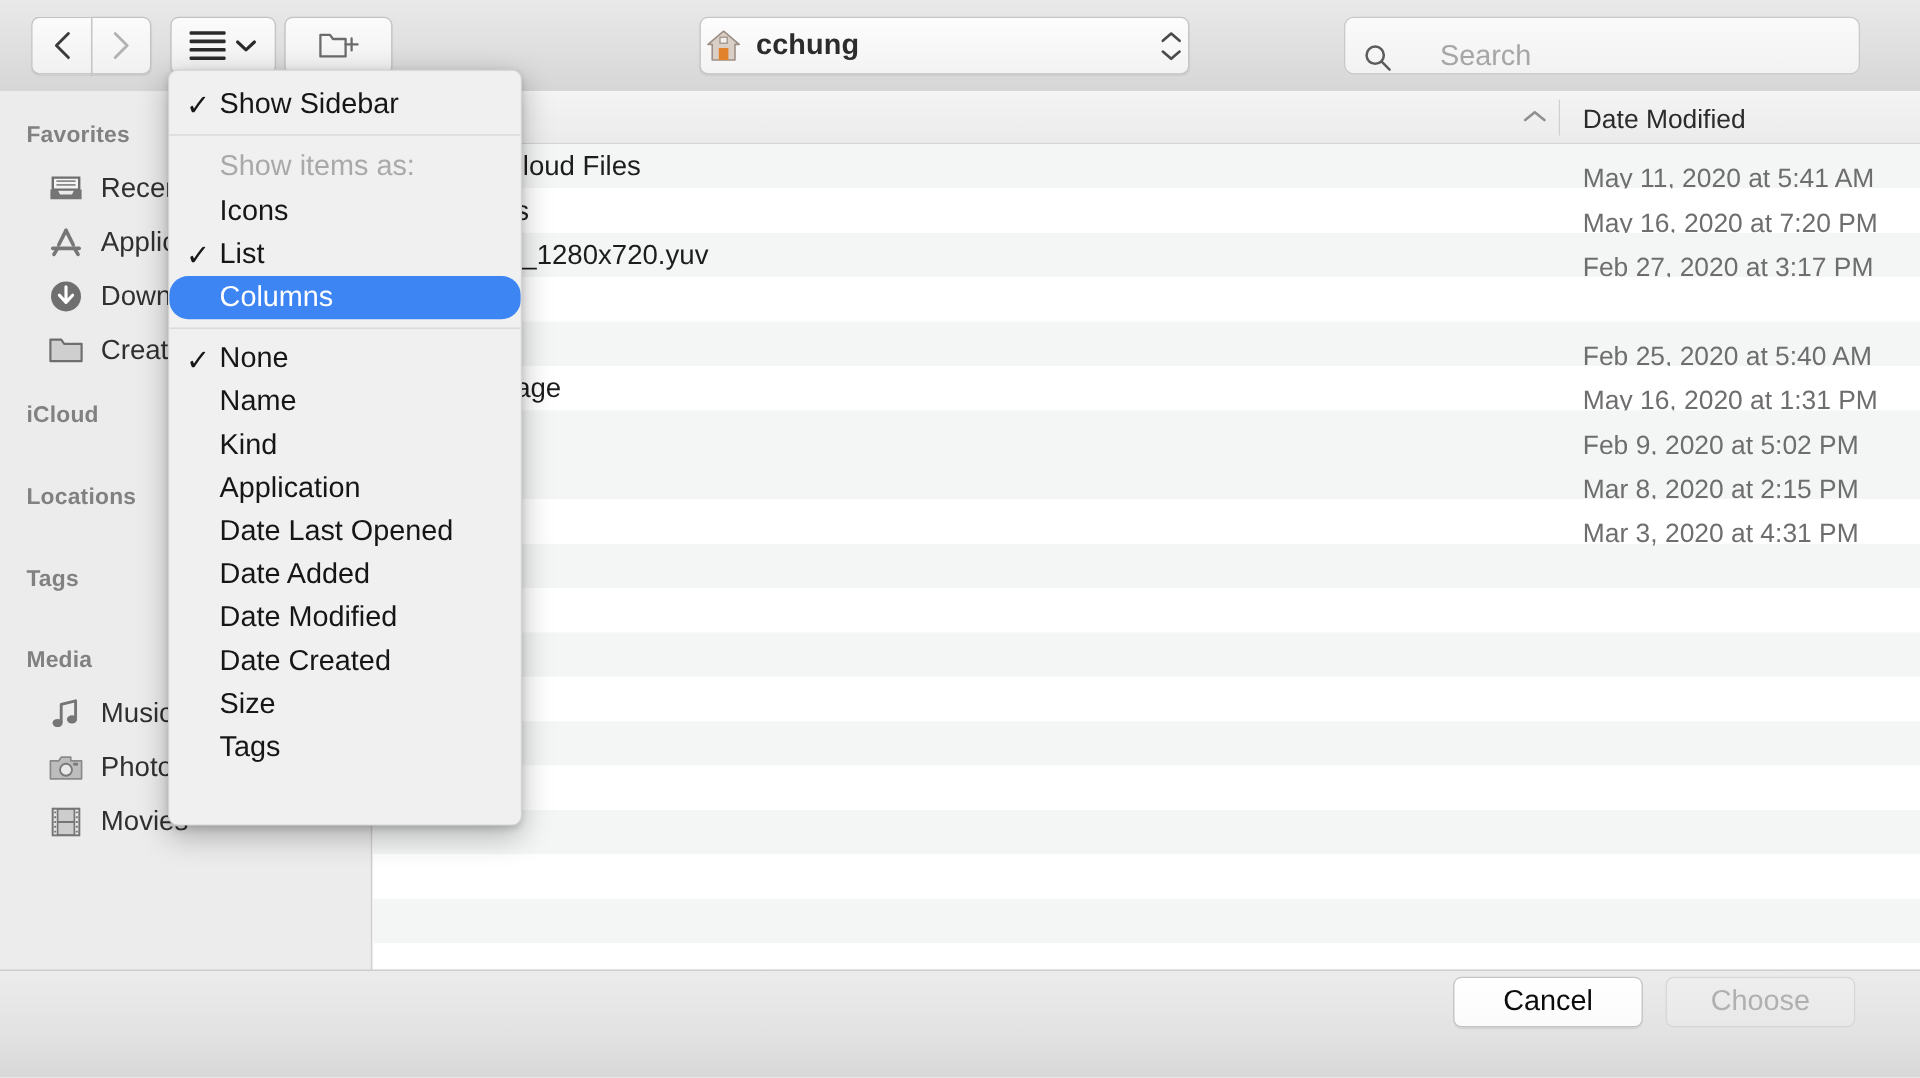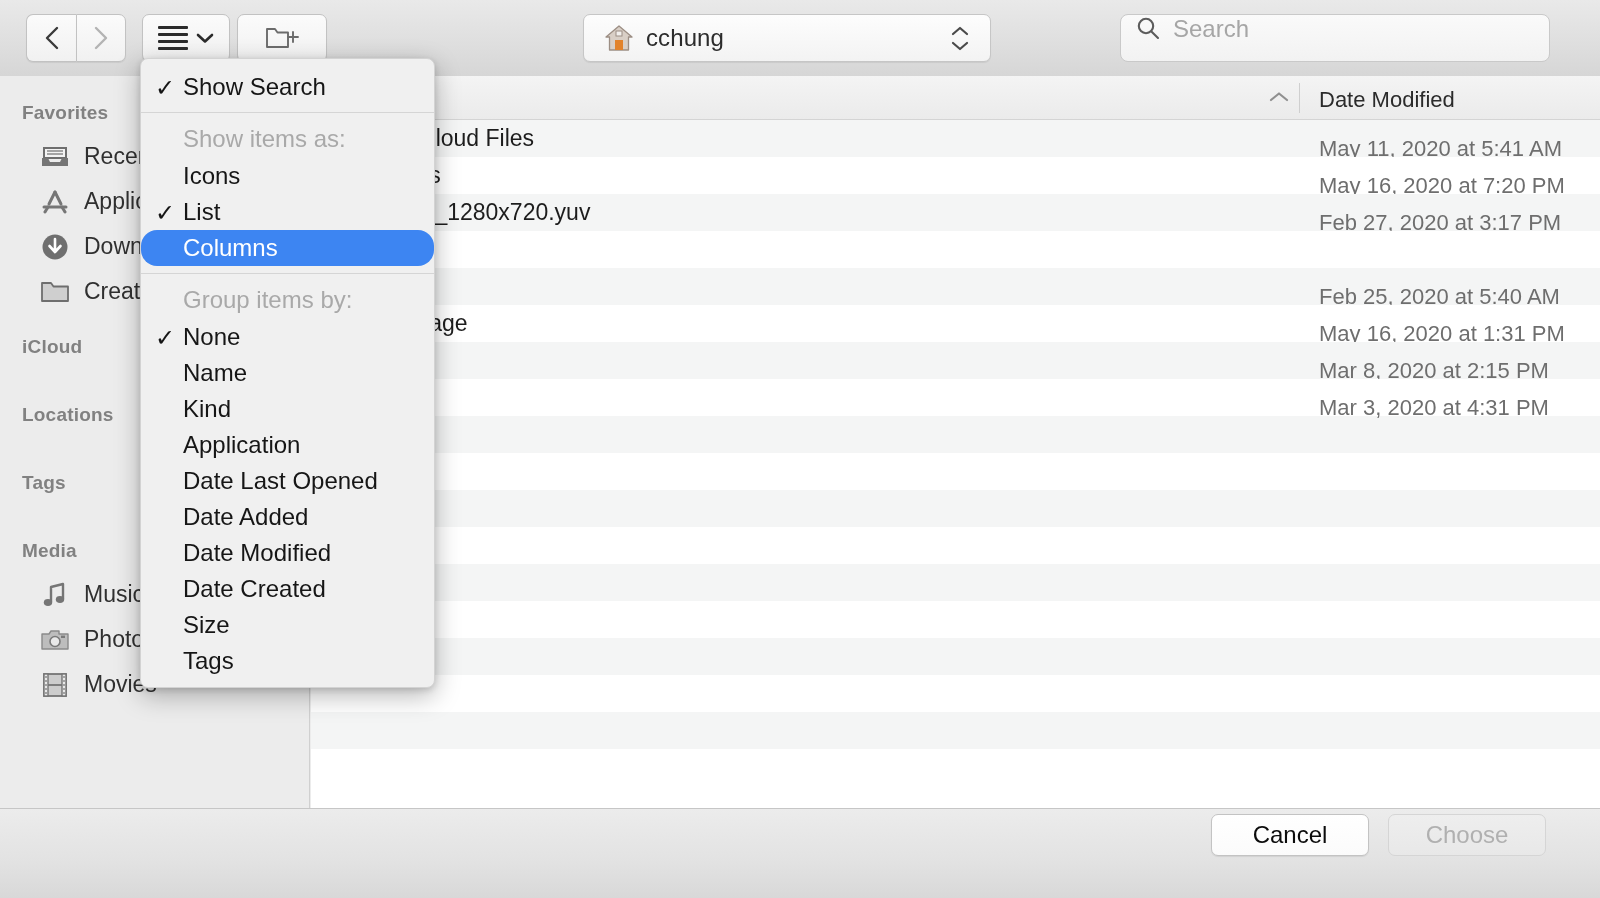--- a/index.html
+++ b/index.html
@@ -40,31 +40,31 @@
 
   .listglyph { display:flex; flex-direction:column; gap:4px; margin-right:8px; }
   .listglyph i { display:block; width:30px; height:3px; background:#2b2b2b; border-radius:1px; }
 
   
   #pathbtn {
     position: absolute; left: 583px; top: 14px; width: 408px; height: 48px;
     background: linear-gradient(to bottom, #fdfdfd, #f3f3f3);
     border: 1px solid #c6c6c6; border-radius: 7px;
     box-shadow: 0 1px 1px rgba(0,0,0,0.07);
-    display: flex; align-items: center; padding: 0 20px;
+    display: flex; align-items: center; padding: 0 4px; font-weight: bold;
   }
   #path-label { font-size: 24px; color: #2c2c2c; margin-left: 12px; letter-spacing:.1px; }
   .stepper { margin-left: auto; display:flex; flex-direction:column; align-items:center; gap:3px; }
 
   
   #searchbox {
     position: absolute; left: 1120px; top: 14px; width: 430px; height: 48px;
     background: linear-gradient(to bottom, #fafafa, #f2f2f2);
     border: 1px solid #c9c9c9; border-radius: 8px;
-    display: flex; align-items: flex-start; padding: 0 14px;
+    display: flex; align-items: flex-end; padding: 0 14px; gap: 27px;
   }
   #search-placeholder { font-size: 24px; color: #a6a6a6; margin-left: 12px; }
 
   
   #sidebar {
     position: absolute; left: 0; top: 76px; width: 310px; height: 732px;
     background: #ececec;
     border-right: 1px solid #d0d0d0;
     padding-top: 16px;
   }
@@ -329,20 +329,24 @@
         <div class="frow even">
           <span class="fname">Movies</span>
         </div>
         <div class="frow odd">
           <span class="fname">Music</span>
           <span class="fdate">Feb 25, 2020 at 5:40 AM</span>
         </div>
         <div class="frow even">
           <span class="fname">PhotoStorage</span>
           <span class="fdate">May 16, 2020 at 1:31 PM</span>
+        </div>
+        <div class="frow odd">
+          <span class="fname">Pictures</span>
+          <span class="fdate">Feb 9, 2020 at 5:02 PM</span>
         </div>
         <div class="frow odd">
           <span class="fname">tmp</span>
           <span class="fdate">Mar 8, 2020 at 2:15 PM</span>
         </div>
         <div class="frow even">
           <span class="fname">work</span>
           <span class="fdate">Mar 3, 2020 at 4:31 PM</span>
         </div>
         <div class="fillrow odd"></div>
@@ -358,38 +362,37 @@
   </div>
 
   <div id="bottombar"></div>
   <div class="bbtn" id="btn-cancel">Cancel</div>
   <div class="bbtn" id="btn-choose">Choose</div>
 
   <div id="menu">
     <div class="m-top"></div>
     <div class="m-item">
       <span class="m-check">✓</span>
-      <span>Show Search</span>
+      <span>Show Sidebar</span>
     </div>
     <div class="m-sep"></div>
     <div class="m-head">Show items as:</div>
     <div id="show-as-list">
         <div class="m-item">
           <span>Icons</span>
         </div>
         <div class="m-item">
           <span class="m-check">✓</span>
           <span>List</span>
         </div>
         <div class="m-item sel">
           <span>Columns</span>
         </div>
       </div>
     <div class="m-sep"></div>
-    <div class="m-head">Group items by:</div>
     <div id="group-by-list">
         <div class="m-item">
           <span class="m-check">✓</span>
           <span>None</span>
         </div>
         <div class="m-item">
           <span>Name</span>
         </div>
         <div class="m-item">
           <span>Kind</span>

